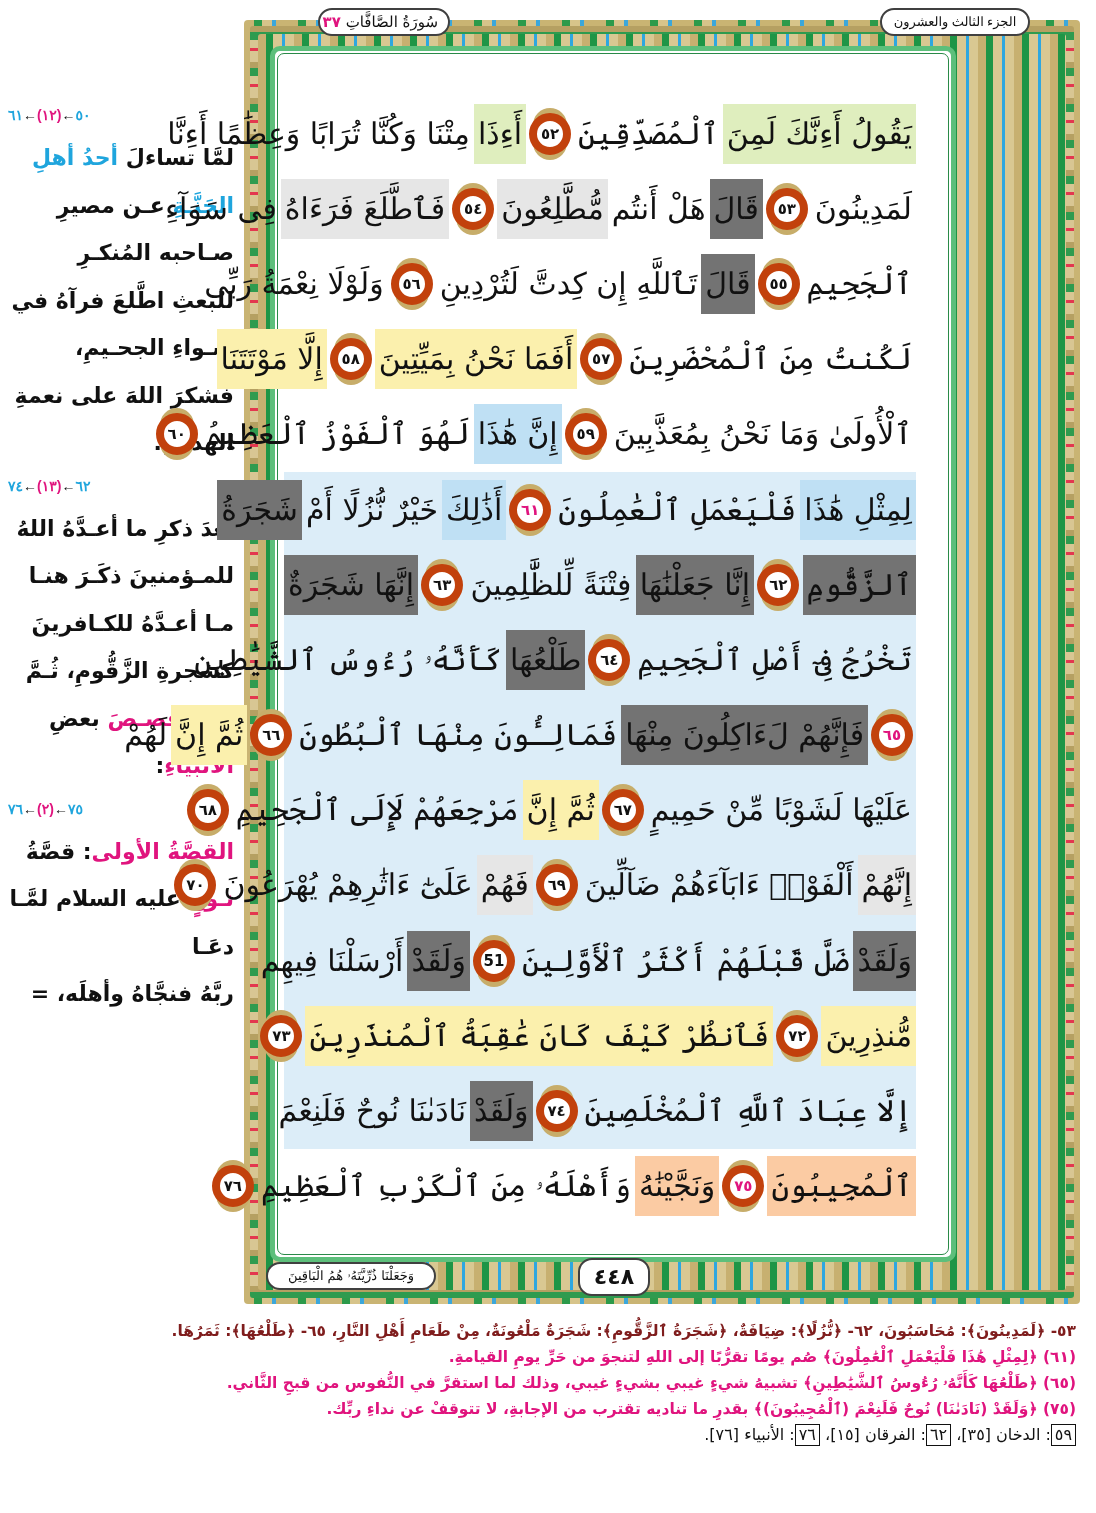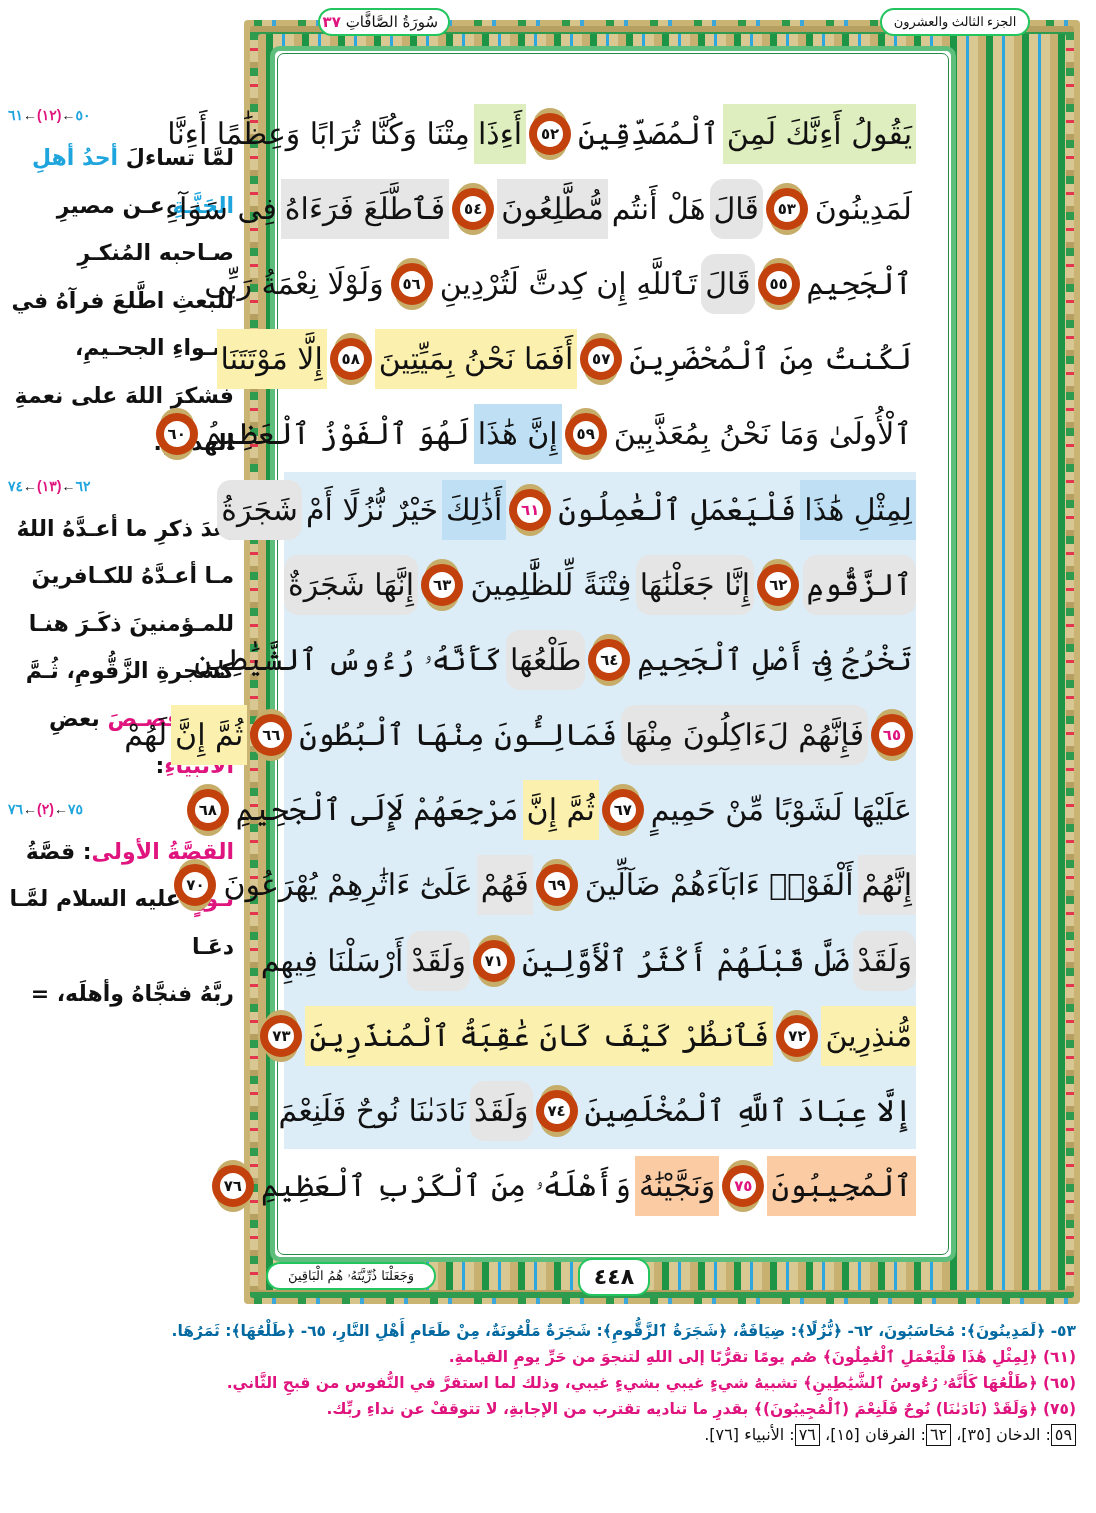--- a/index.html
+++ b/index.html
@@ -48,57 +48,57 @@
   .panel {
     position: absolute; left: 270px; top: 46px; width: 686px; height: 1216px;
     background: #ffffff; border: 5px solid #5dbf7b; border-radius: 10px;
     z-index: 2; overflow: hidden;
   }
   .panel-inner { position: absolute; inset: 2px; border: 1px solid #2a8a48; border-radius: 7px; }
 
   
   .cartouche {
     position: absolute; z-index: 3; background: #ffffff;
-    border: 2px solid #22c55e; border-radius: 22px;
+    border: 2px solid #404040; border-radius: 22px;
     font-family: "DejaVu Serif", serif; font-size: 15px; line-height: 24px;
     text-align: center; direction: rtl; padding: 0 10px; white-space: nowrap;
   }
   .cartouche .num { color: #e0147e; font-weight: bold; font-family: "DejaVu Sans", sans-serif; }
 
   
   .lines { position: absolute; left: 284px; top: 96px; width: 632px; direction: rtl; z-index: 4; }
   .line {
     position: relative; height: 75.2px; display: flex; align-items: center; justify-content: space-between;
     font-family: "DejaVu Serif", serif; font-size: 30px; white-space: nowrap; direction: rtl;
   }
   .line.bluebg { background: #dcedf8; }
   .seg { padding: 0 4px; line-height: 60px; display: inline-block; }
   .hl-green { background: #dfeebe; }
-  .hl-pink { background: #e5e5e5; border-radius: 14px; }
+  .hl-pink { background: #737373; }
   .hl-grey { background: #e6e6e6; text-align: center; }
   .hl-yellow { background: #fbf0ad; }
   .hl-blue { background: #bfe0f4; }
   .hl-orange { background: #fbcba3; }
 
   .ayah {
     display: inline-flex; align-items: center; justify-content: center;
     width: 42px; height: 42px; margin: 0 3px; position: relative; flex: none;
     border-radius: 50%; border: 8px solid #c2410c; background: #fff;
     font-family: "DejaVu Sans", sans-serif; font-size: 15px; font-weight: bold; color: #111;
     box-shadow: 0 -9px 0 -4px #c7ad6a, 0 9px 0 -4px #c7ad6a;
   }
   .ayah.pink { color: #e0147e; }
 
   
   .notes { position: absolute; left: 92px; top: 1318px; width: 984px; direction: rtl; text-align: right; }
   .note {
     font-family: "DejaVu Sans", sans-serif; font-weight: bold; font-size: 15.5px;
     line-height: 26px; white-space: nowrap;
   }
-  .note.blue { color: #0369a1; }
+  .note.blue { color: #7f1d1d; }
   .note.pink { color: #e0147e; }
   .note.black { color: #111; font-weight: normal; font-size: 16px; }
   .box { display: inline-block; border: 1.5px solid #111; padding: 0 3px; line-height: 20px; }
 </style>
 </head>
 <body>
 
 <div class="frame"></div>
 <div class="panel">
     <div class="panel-inner"></div>
@@ -123,22 +123,22 @@
     <div class="range"><span>٥٠</span><span class="arrow">←</span><span class="mid">(١٢)</span><span class="arrow">←</span><span>٦١</span></div>
     <div class="p"><span>لمَّا تساءلَ </span><span class="blue">أحدُ أهلِ</span></div>
     <div class="p"><span class="blue">الجَنَّـةِ</span><span> عـن مصيرِ</span></div>
     <div class="p"><span>صـاحبه المُنكـرِ</span></div>
     <div class="p"><span>للبعثِ اطَّلعَ فرآهُ في</span></div>
     <div class="p"><span>سـواءِ الجحـيمِ،</span></div>
     <div class="p"><span>فشكرَ اللهَ على نعمةِ</span></div>
     <div class="p"><span>الهدايةِ.</span></div>
     <div class="range"><span>٦٢</span><span class="arrow">←</span><span class="mid">(١٣)</span><span class="arrow">←</span><span>٧٤</span></div>
     <div class="p"><span>بعدَ ذكرِ ما أعـدَّهُ اللهُ</span></div>
+    <div class="p"><span>للمـؤمنينَ ذكَـرَ هنـا</span></div>
     <div class="p"><span>مـا أعـدَّهُ للكـافرينَ</span></div>
-    <div class="p"><span>للمـؤمنينَ ذكَـرَ هنـا</span></div>
     <div class="p"><span>كشجرةِ الزَّقُّومِ، ثُـمَّ</span></div>
     <div class="p"><span>ذكـرَ </span><span class="pink">قصـصَ</span><span> بعضِ</span></div>
     <div class="p"><span class="pink">الأنبياءِ</span><span>:</span></div>
     <div class="range"><span>٧٥</span><span class="arrow">←</span><span class="mid">(٢)</span><span class="arrow">←</span><span>٧٦</span></div>
     <div class="p"><span class="pink">القصَّةُ الأولى</span><span>: قصَّةُ</span></div>
     <div class="p"><span class="pink">نـوحٍ</span><span> عليه السلام لمَّـا دعَـا</span></div>
     <div class="p"><span>ربَّهُ فنجَّاهُ وأهلَه، =</span></div>
   </div>
 
 <div class="lines" id="lines">
@@ -222,21 +222,21 @@
       <span class="seg hl-grey">إِنَّهُمْ</span>
       <span class="seg">أَلْفَوْا۟ ءَابَآءَهُمْ ضَآلِّينَ</span>
       <span class="ayah">٦٩</span>
       <span class="seg hl-grey">فَهُمْ</span>
       <span class="seg">عَلَىٰٓ ءَاثَٰرِهِمْ يُهْرَعُونَ</span>
       <span class="ayah">٧٠</span>
     </div>
     <div class="line bluebg">
       <span class="seg hl-pink">وَلَقَدْ</span>
       <span class="seg">ضَلَّ قَبْلَهُمْ أَكْثَرُ ٱلْأَوَّلِينَ</span>
-      <span class="ayah">٧١</span>
+      <span class="ayah">51</span>
       <span class="seg hl-pink">وَلَقَدْ</span>
       <span class="seg">أَرْسَلْنَا فِيهِم</span>
     </div>
     <div class="line bluebg">
       <span class="seg hl-yellow">مُّنذِرِينَ</span>
       <span class="ayah">٧٢</span>
       <span class="seg hl-yellow">فَٱنظُرْ كَيْفَ كَانَ عَٰقِبَةُ ٱلْمُنذَرِينَ</span>
       <span class="ayah">٧٣</span>
     </div>
     <div class="line bluebg">

